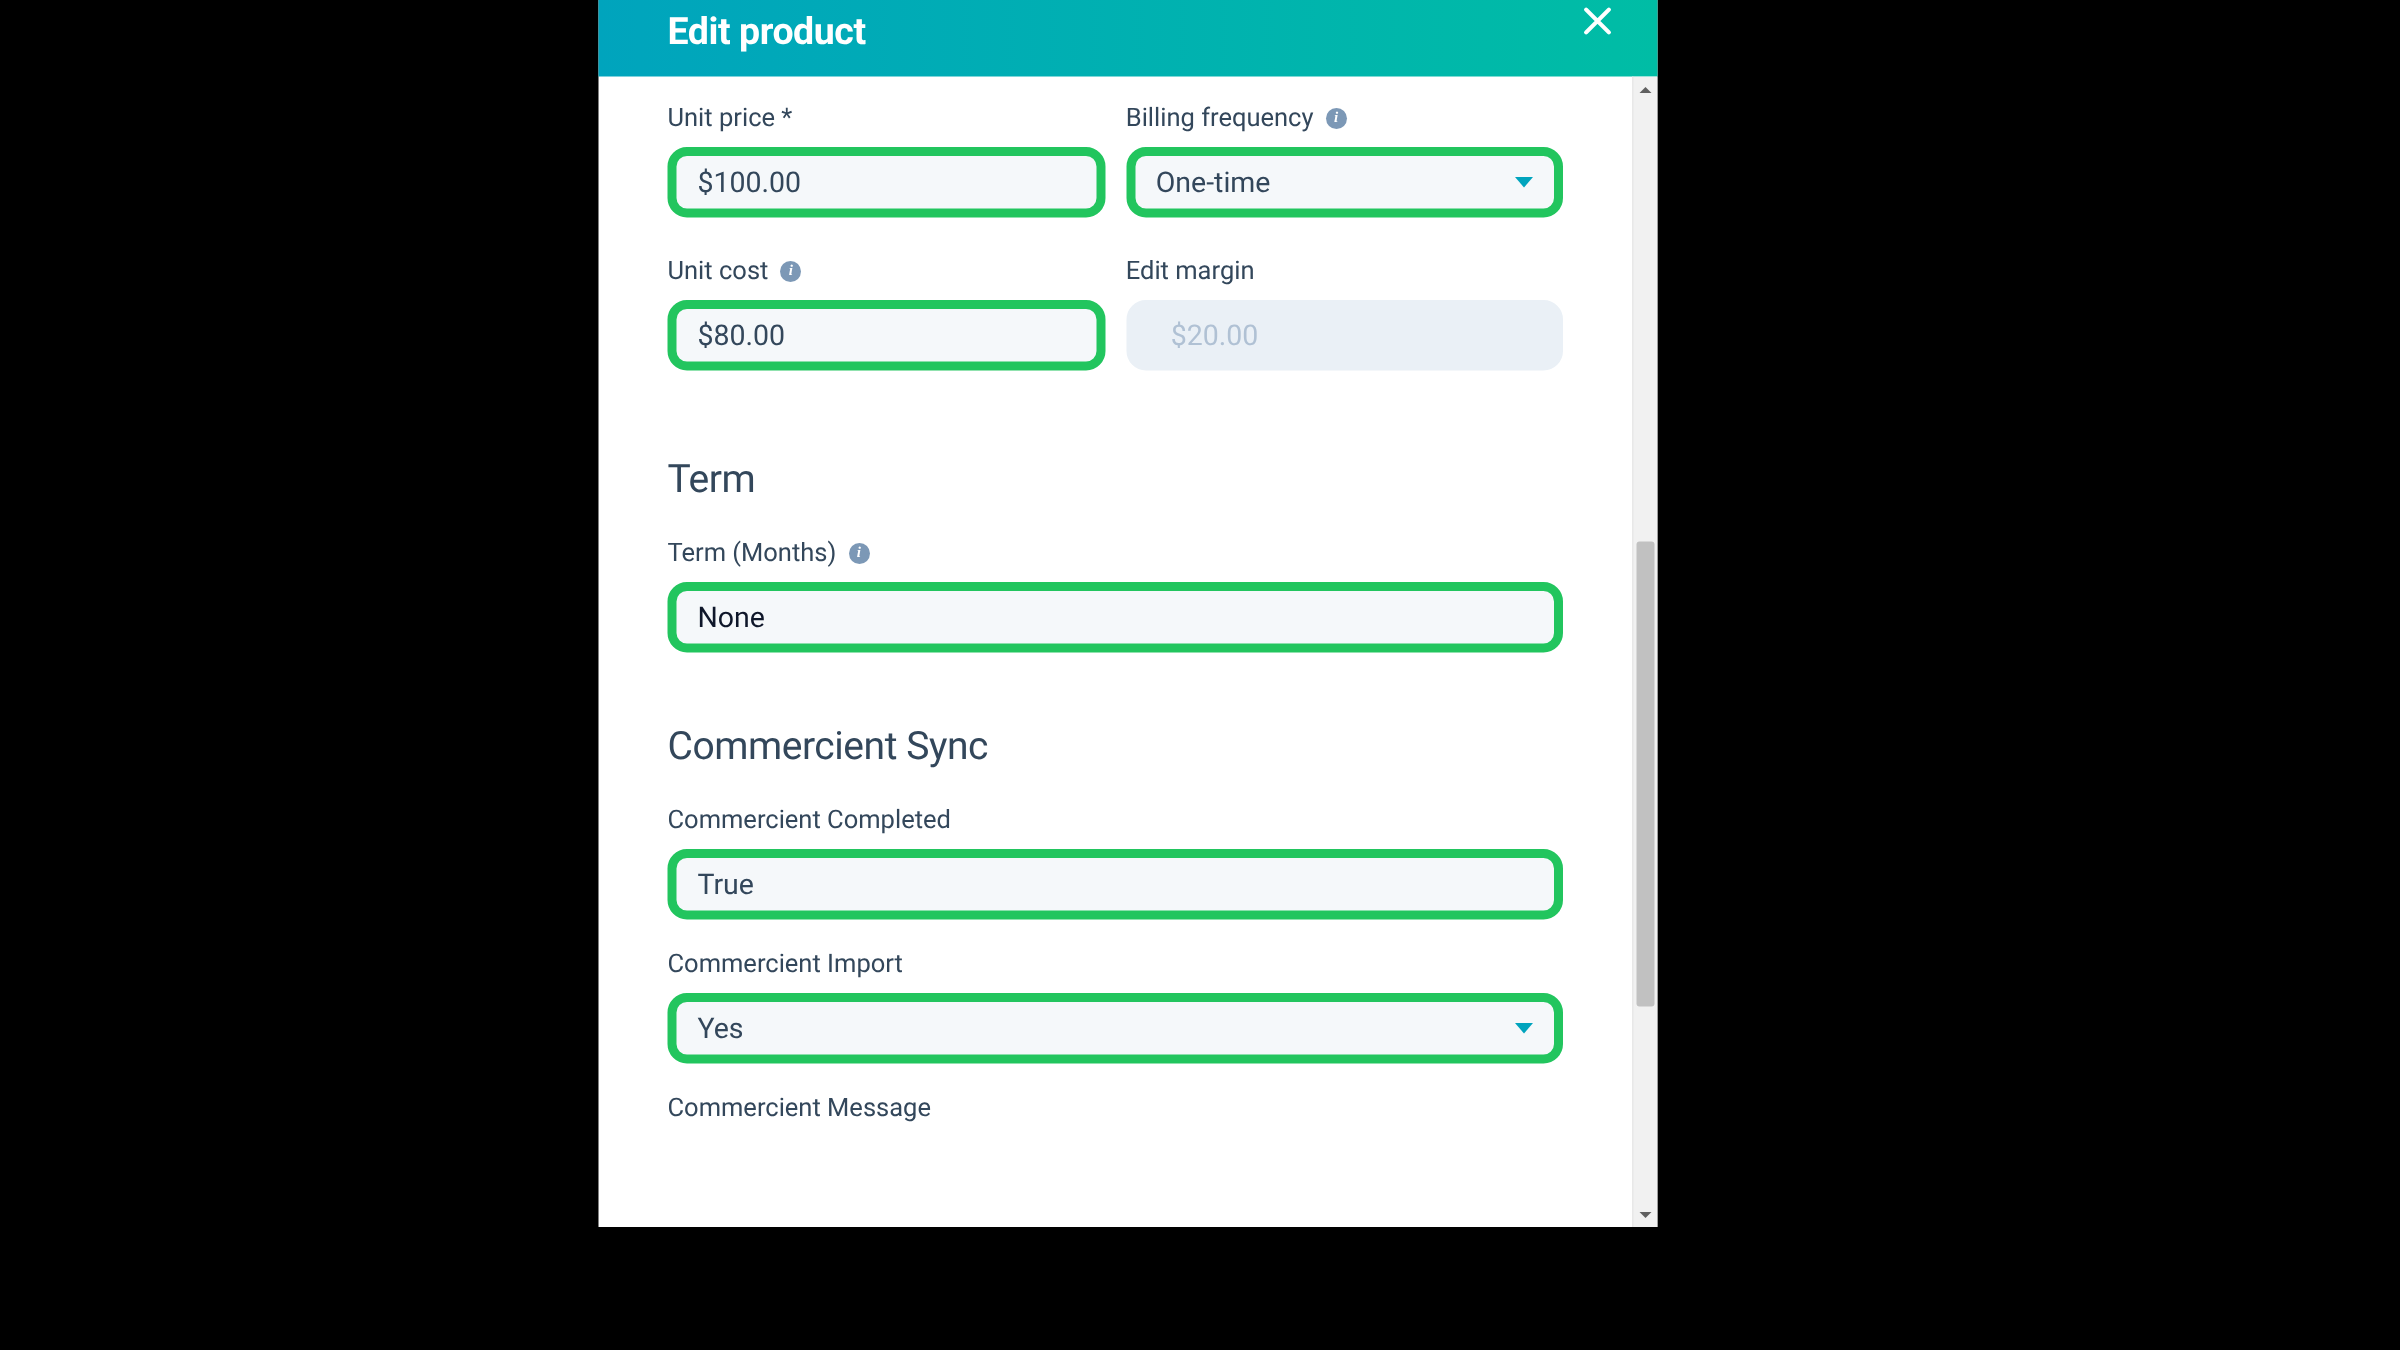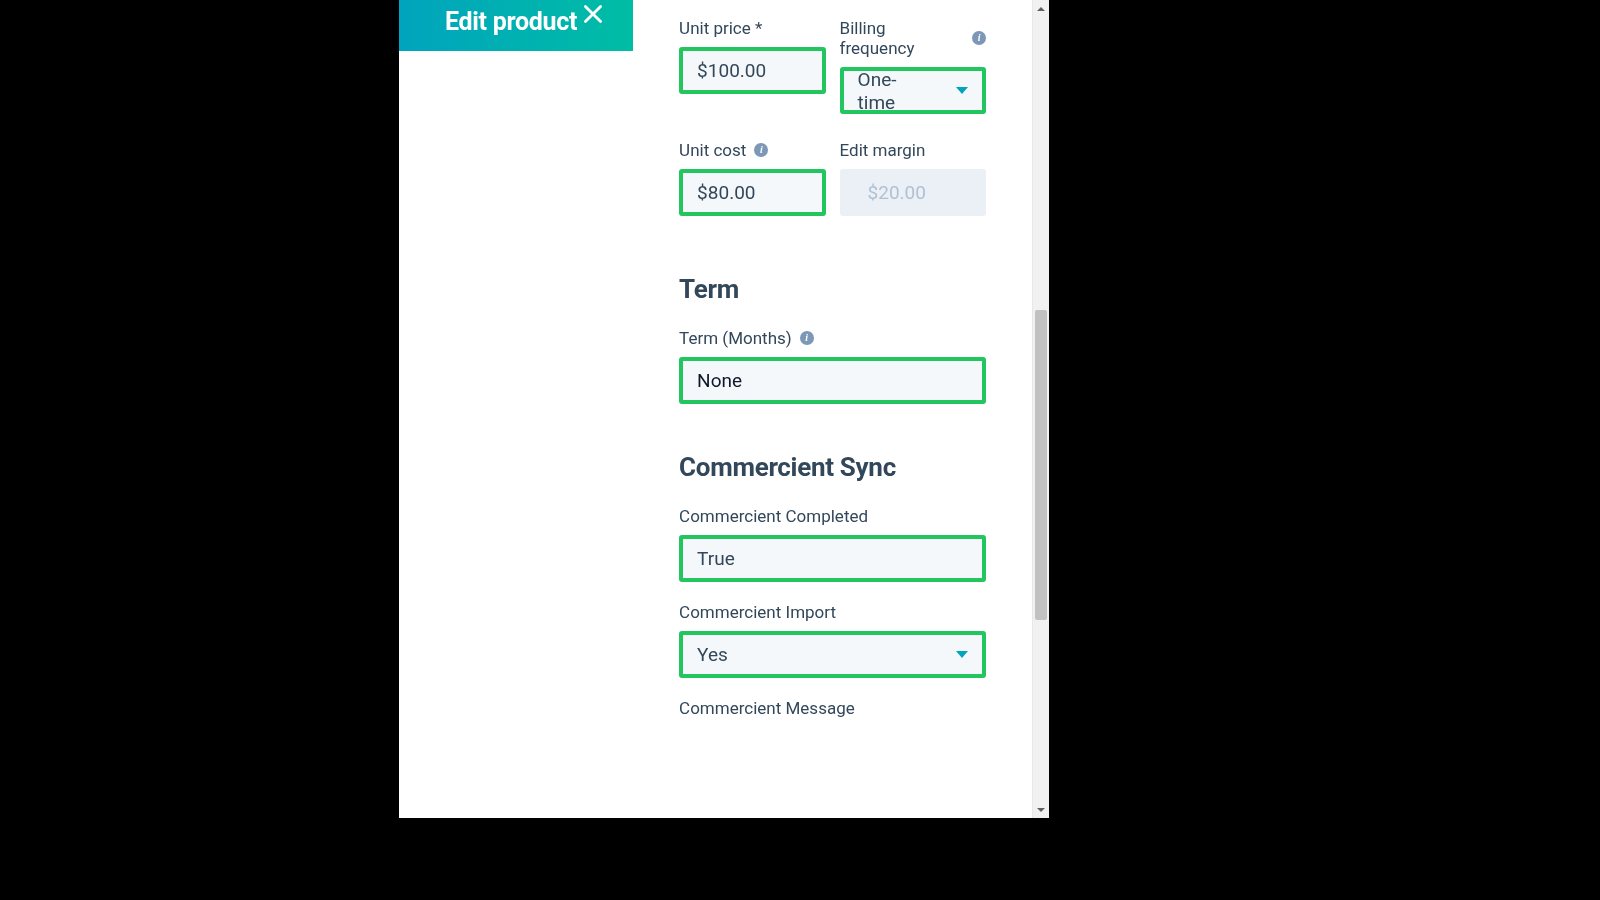--- a/index.html
+++ b/index.html
@@ -10,25 +10,25 @@
     width: 1456px;
     height: 818px;
     background: #000;
     position: relative;
   }
 
   .panel-wrapper {
     position: absolute;
     left: 327px;
     top: 0;
-    width: 650px;
+    width: 706px;
     height: 818px;
     background: #fff;
     display: flex;
-    flex-direction: row;
+    flex-direction: column;
   }
 
   .modal-header {
     height: 51px;
     background: linear-gradient(90deg, #00a4bd 0%, #00bda5 100%);
     display: flex;
     align-items: center;
     justify-content: space-between;
     padding: 0 24px 8px 46px;
     flex: none;
@@ -108,22 +108,22 @@
     font-weight: 700;
     font-family: Georgia, serif;
     font-style: italic;
     line-height: 1;
     padding-bottom: 1px;
   }
 
   .input, .select {
     width: 100%;
     height: 47px;
-    border: 4px solid #22c55e;
-    border-radius: 3px;
+    border: 6px solid #22c55e;
+    border-radius: 13px;
     background: #f5f8fa;
     padding: 0 14px;
     font-size: 19px;
     color: #33475b;
     display: flex;
     align-items: center;
     justify-content: space-between;
   }
   .input.readonly {
     background: #eaf0f6;
@@ -137,21 +137,21 @@
   .select { cursor: pointer; gap: 25px; }
   .caret {
     width: 0; height: 0;
     border-left: 6px solid transparent;
     border-right: 6px solid transparent;
     border-top: 7px solid #00a4bd;
   }
 
   .section-title {
     font-size: 26px;
-    font-weight: 700;
+    font-weight: 400;
     color: #33475b;
     margin-top: 48px;
     margin-bottom: 24px;
     letter-spacing: -0.3px;
   }
   .section-title.first { margin-top: 44px; }
 </style>
 </head>
 <body>
 

